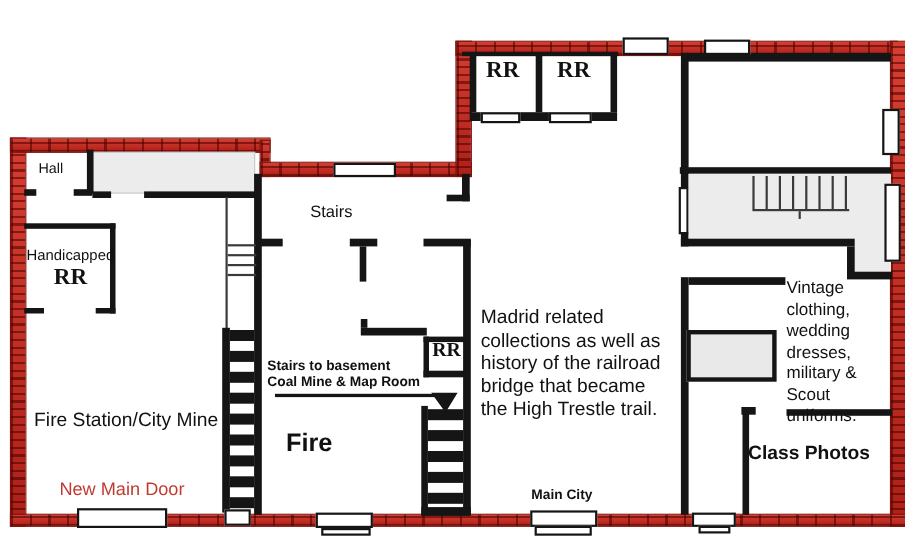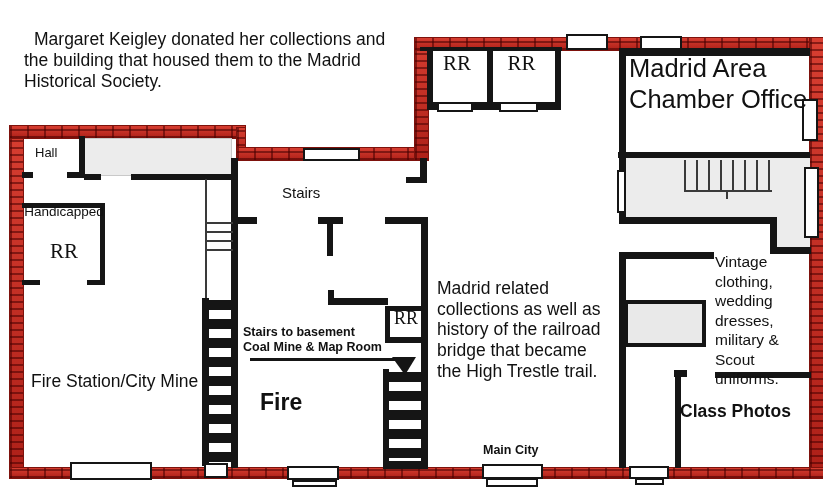--- a/index.html
+++ b/index.html
@@ -11,38 +11,35 @@
       repeating-linear-gradient(0deg, rgba(70,0,0,.55) 0 2px, rgba(0,0,0,0) 2px 7px),
       linear-gradient(rgba(255,110,90,.30), rgba(90,0,0,.22));
     outline:1px solid #7e120c;}
   .wall{position:absolute;background:#151515;}
   .thin{position:absolute;background:#3a3a3a;}
   .gray{position:absolute;background:#ececec;border:1px solid #c9c9c9;box-sizing:border-box;}
   .win{position:absolute;background:#fff;border:2px solid #151515;box-sizing:border-box;}
   .step{position:absolute;background:#fff;border:2px solid #151515;box-sizing:border-box;}
   .txt{position:absolute;white-space:pre-line;line-height:1.18;}
   .bold{font-weight:bold;}
-  .serif{font-family:"Liberation Serif",serif;font-weight:normal;}
+  .serif{font-family:"Liberation Serif",serif;font-weight:bold;}
   .center{text-align:center;}
   .red{color:#c23b32;}
   .tread{position:absolute;background:#151515;}
   .vline{position:absolute;background:#3a3a3a;}
   .arrowhead{position:absolute;width:0;height:0;
     border-left:13px solid transparent;border-right:11px solid transparent;
     border-top:18px solid #151515;}
   .case{position:absolute;background:#e9e9e9;border:4px solid #151515;box-sizing:border-box;}
 </style>
 </head>
 <body>
 
 <div class="plan">
 
-  <div class="txt" style="left:24px;top:29px;width:400px;font-size:17.5px;line-height:1.2;text-indent:10px;">Margaret Keigley donated her collections and
-the building that housed them to the Madrid
-Historical Society.</div>
 
   <div class="brick" style="left:10px;top:126px;width:13px;height:352px;"></div>
   <div class="brick" style="left:10px;top:126px;width:235px;height:12px;"></div>
   <div class="brick" style="left:237px;top:128px;width:8px;height:32px;"></div>
   <div class="brick" style="left:237px;top:148px;width:191px;height:12px;"></div>
   <div class="brick" style="left:415px;top:38px;width:13px;height:122px;"></div>
   <div class="brick" style="left:415px;top:38px;width:400px;height:12px;"></div>
   <div class="brick" style="left:810px;top:38px;width:13px;height:440px;"></div>
   <div class="brick" style="left:10px;top:468px;width:813px;height:10px;"></div>
   <div class="wall" style="left:420px;top:47px;width:142px;height:4px;"></div>
@@ -143,32 +140,31 @@
   <div class="win" style="left:70px;top:462px;width:82px;height:18px;"></div>
   <div class="win" style="left:204px;top:463px;width:24px;height:15px;"></div>
   <div class="win" style="left:287px;top:466px;width:52px;height:14px;"></div>
   <div class="step" style="left:292px;top:480px;width:45px;height:7px;"></div>
   <div class="win" style="left:482px;top:464px;width:61px;height:15px;"></div>
   <div class="step" style="left:486px;top:478px;width:52px;height:9px;"></div>
   <div class="win" style="left:629px;top:466px;width:40px;height:13px;"></div>
   <div class="step" style="left:635px;top:478px;width:29px;height:7px;"></div>
 
   <div class="txt" style="left:35px;top:145px;font-size:13px;">Hall</div>
-  <div class="txt center" style="left:24px;top:204px;width:80px;font-size:13.5px;">Handicapped</div>
+  <div class="txt center" style="left:24px;top:224px;width:80px;font-size:13.5px;">Handicapped</div>
   <div class="txt center serif" style="left:24px;top:239px;width:80px;font-size:21px;">RR</div>
   <div class="txt" style="left:31px;top:371px;font-size:17.5px;">Fire Station/City Mine</div>
+  <div class="txt red" style="left:54px;top:436px;font-size:16.5px;">New Main Door</div>
   <div class="txt" style="left:282px;top:184px;font-size:15px;">Stairs</div>
   <div class="txt bold" style="left:243px;top:325px;font-size:12.5px;line-height:1.23;">Stairs to basement
 Coal Mine &amp; Map Room</div>
   <div class="txt bold" style="left:260px;top:389px;font-size:23px;">Fire</div>
   <div class="txt center serif" style="left:388px;top:308px;width:36px;font-size:18px;">RR</div>
   <div class="txt center serif" style="left:427px;top:51px;width:60px;font-size:21px;">RR</div>
   <div class="txt center serif" style="left:488px;top:51px;width:67px;font-size:21px;">RR</div>
-  <div class="txt" style="left:629px;top:53px;font-size:25.5px;line-height:1.2;">Madrid Area
-Chamber Office</div>
   <div class="txt" style="left:437px;top:278px;font-size:17.5px;line-height:1.18;">Madrid related
 collections as well as
 history of the railroad
 bridge that became
 the High Trestle trail.</div>
   <div class="txt bold" style="left:483px;top:443px;font-size:12.5px;">Main City</div>
   <div class="txt bold" style="left:680px;top:401px;font-size:17.5px;">Class Photos</div>
   <div class="txt" style="left:715px;top:252px;font-size:15.5px;line-height:1.26;">Vintage
 clothing,
 wedding

